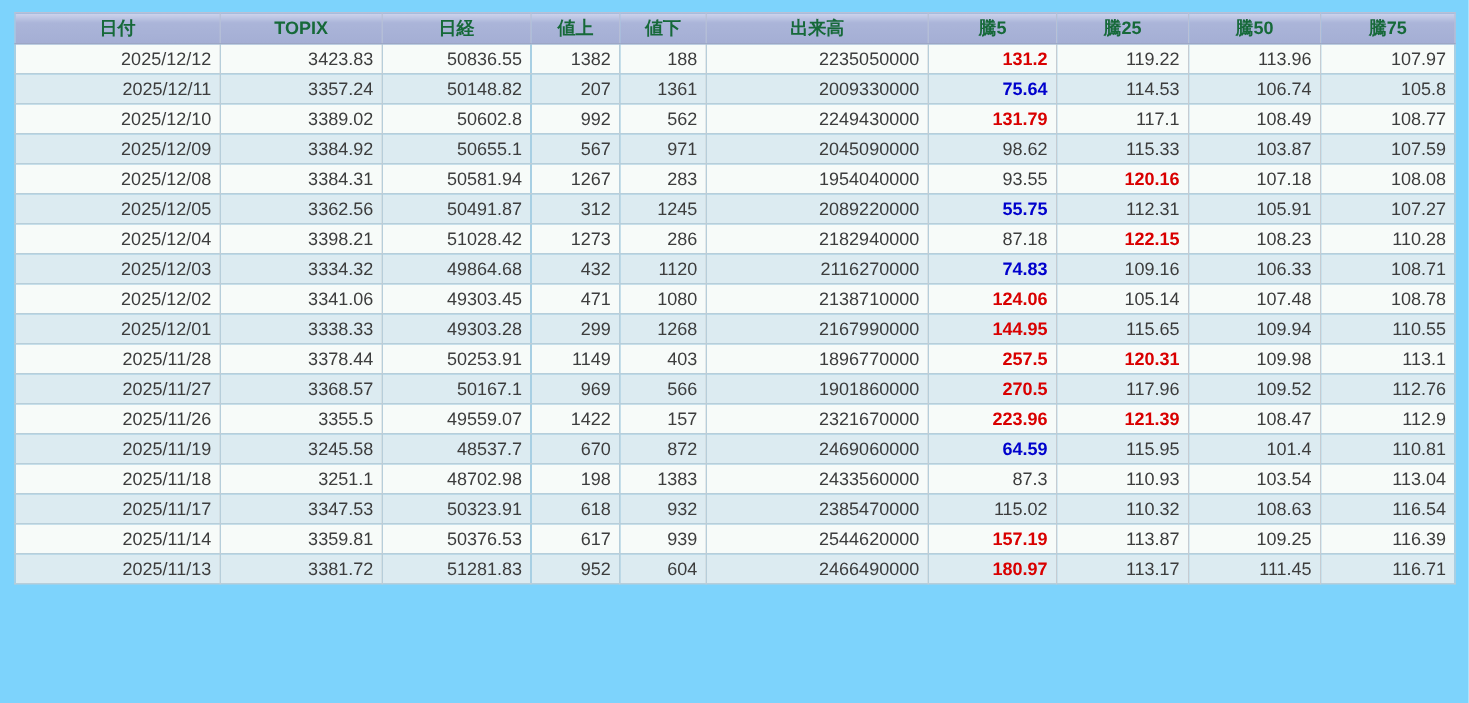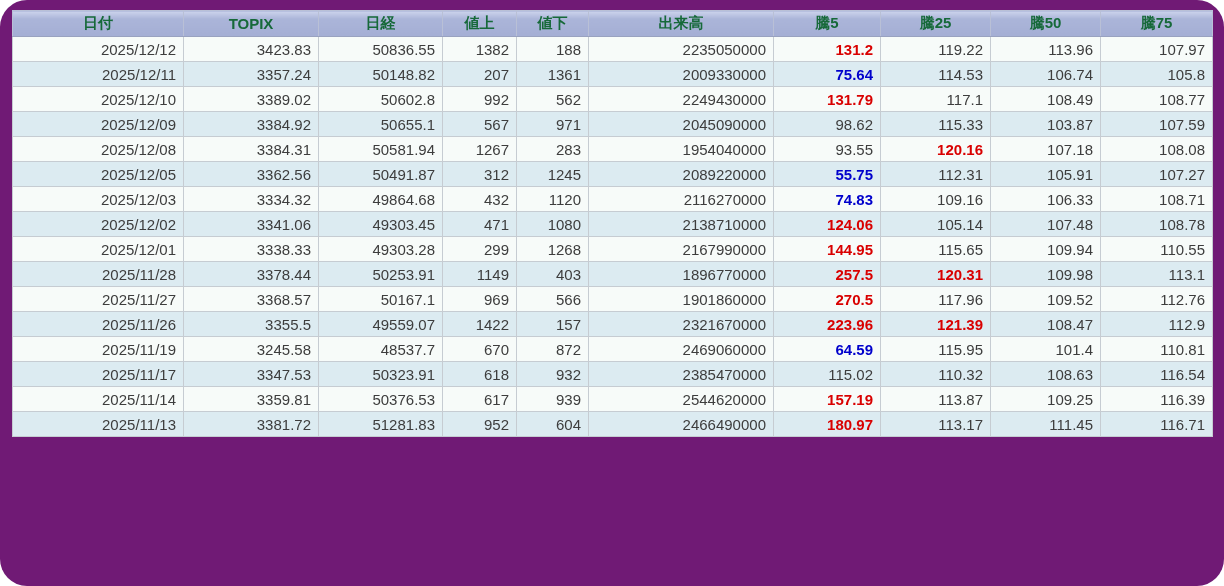--- a/index.html
+++ b/index.html
@@ -1,23 +1,22 @@
 <!DOCTYPE html>
 <html><head>
 <meta charset="utf-8">
 <style>
   html, body { margin: 0; padding: 0; background: #ffffff; }
   .page {
     position: relative;
     width: 1224px;
     height: 586px;
     overflow: hidden;
-    background: #701a75;
+    background: #7dd3fc;
     font-family: "Liberation Sans", "DejaVu Sans", sans-serif;
-    border-radius: 27px;
   }
   table.market-table {
     position: absolute;
     left: 12px;
     top: 10px;
     width: 1200px;
     border-collapse: collapse;
     table-layout: fixed;
     font-size: 15px;
     color: #3d3d3d;
@@ -159,20 +158,32 @@
           <td>50491.87</td>
           <td>312</td>
           <td>1245</td>
           <td>2089220000</td>
           <td class="c-blue">55.75</td>
           <td>112.31</td>
           <td>105.91</td>
           <td>107.27</td>
         </tr>
         <tr>
+          <td>2025/12/04</td>
+          <td>3398.21</td>
+          <td>51028.42</td>
+          <td>1273</td>
+          <td>286</td>
+          <td>2182940000</td>
+          <td>87.18</td>
+          <td class="c-red">122.15</td>
+          <td>108.23</td>
+          <td>110.28</td>
+        </tr>
+        <tr>
           <td>2025/12/03</td>
           <td>3334.32</td>
           <td>49864.68</td>
           <td>432</td>
           <td>1120</td>
           <td>2116270000</td>
           <td class="c-blue">74.83</td>
           <td>109.16</td>
           <td>106.33</td>
           <td>108.71</td>
@@ -243,20 +254,32 @@
           <td>48537.7</td>
           <td>670</td>
           <td>872</td>
           <td>2469060000</td>
           <td class="c-blue">64.59</td>
           <td>115.95</td>
           <td>101.4</td>
           <td>110.81</td>
         </tr>
         <tr>
+          <td>2025/11/18</td>
+          <td>3251.1</td>
+          <td>48702.98</td>
+          <td>198</td>
+          <td>1383</td>
+          <td>2433560000</td>
+          <td>87.3</td>
+          <td>110.93</td>
+          <td>103.54</td>
+          <td>113.04</td>
+        </tr>
+        <tr>
           <td>2025/11/17</td>
           <td>3347.53</td>
           <td>50323.91</td>
           <td>618</td>
           <td>932</td>
           <td>2385470000</td>
           <td>115.02</td>
           <td>110.32</td>
           <td>108.63</td>
           <td>116.54</td>

